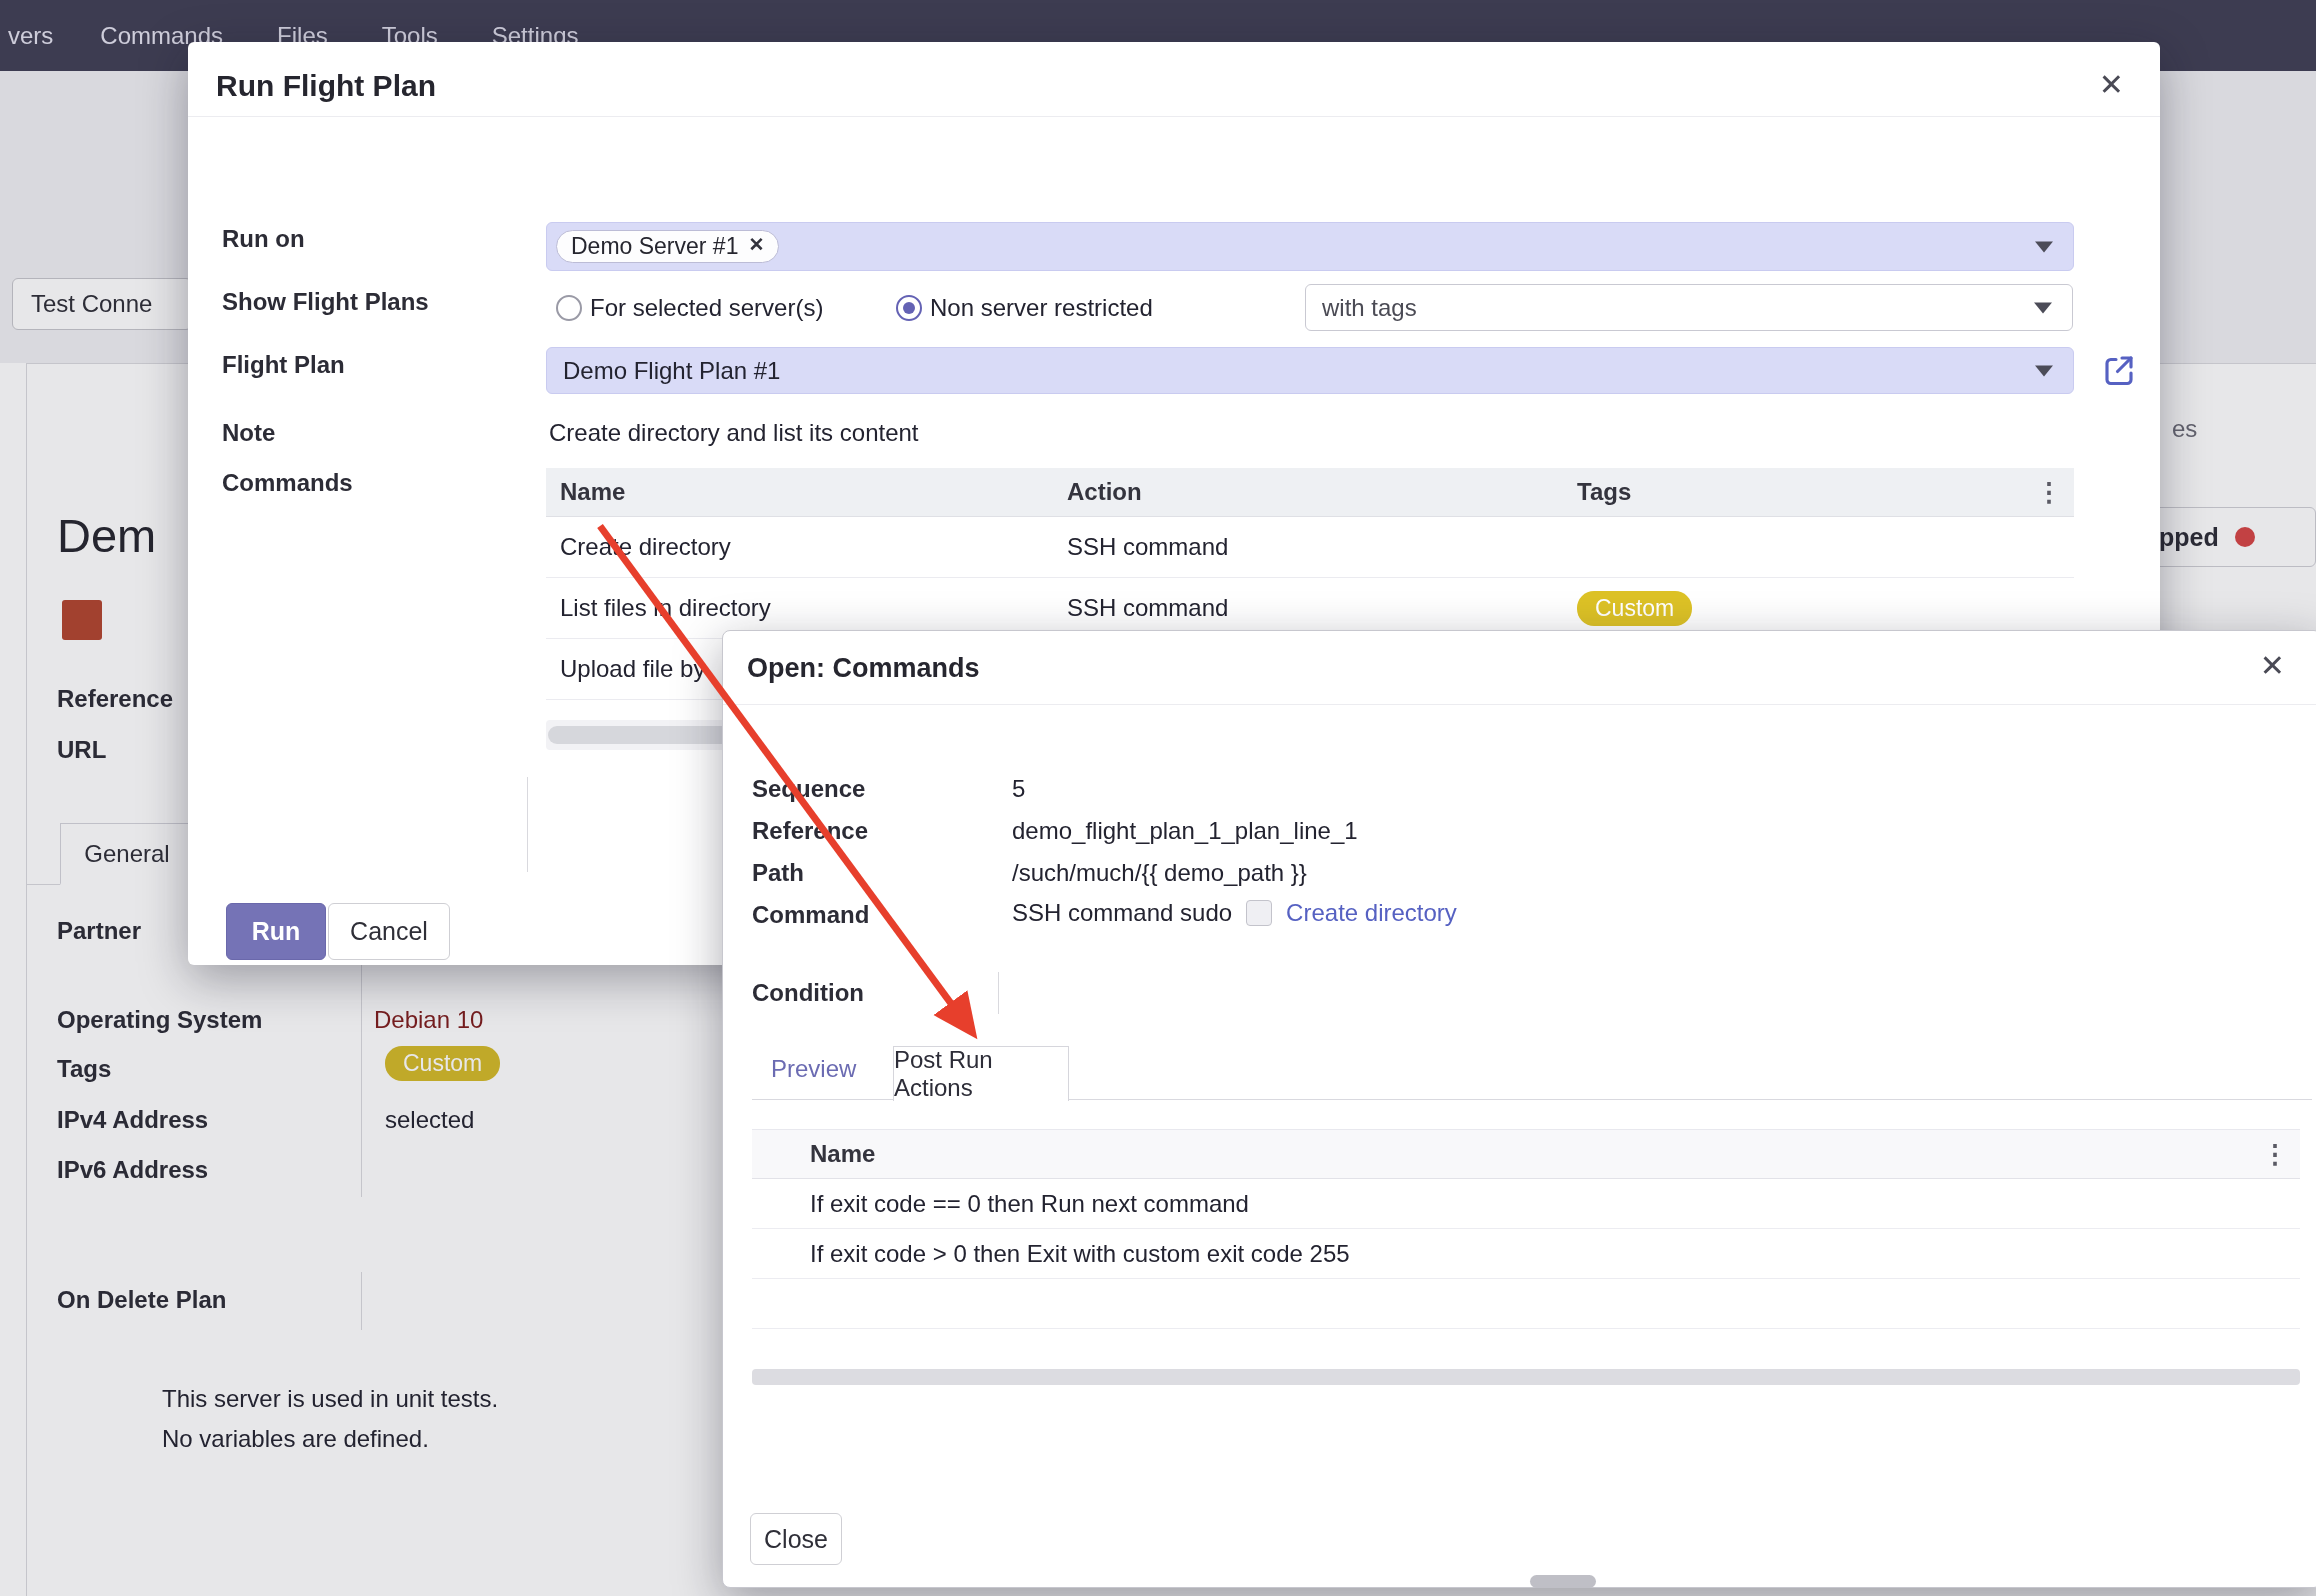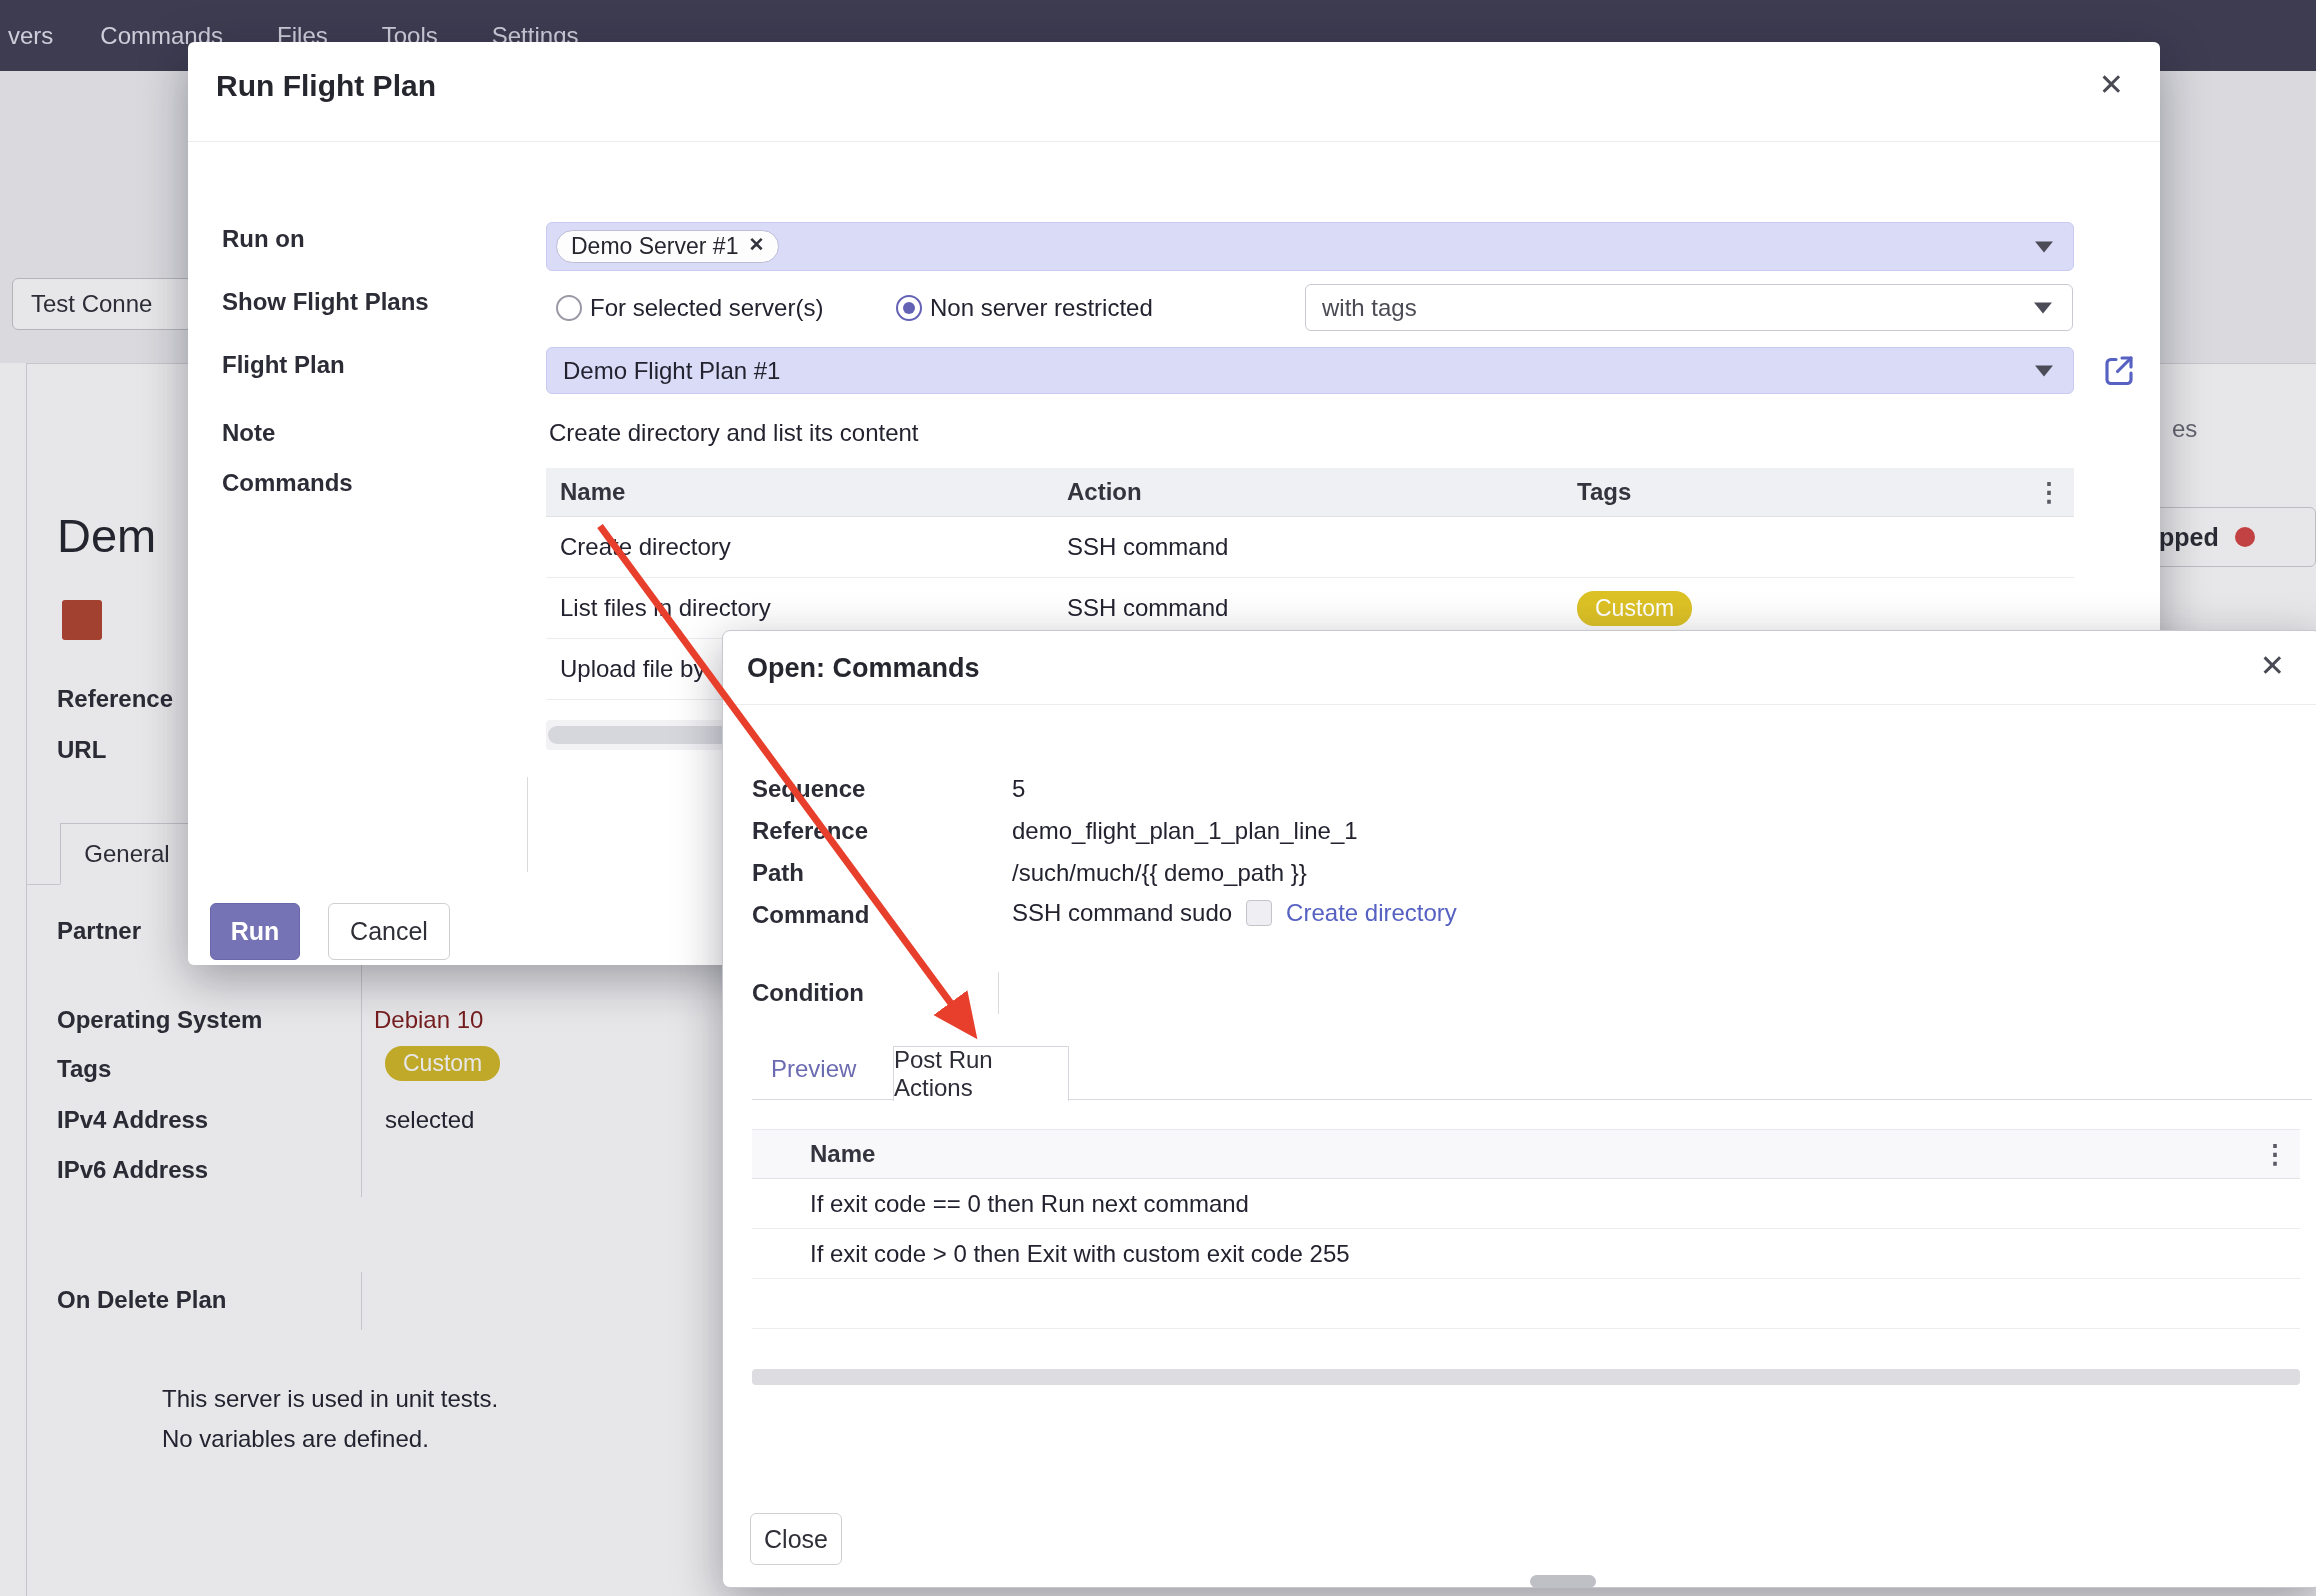--- a/index.html
+++ b/index.html
@@ -111,21 +111,21 @@
 
 <div class="abs flabel" style="left:57px;top:1285px">On Delete Plan</div>
 <div class="abs vdiv" style="left:361px;top:1272px;height:58px"></div>
 
 <div class="abs fval" style="left:162px;top:1384px">This server is used in unit tests.</div>
 <div class="abs fval" style="left:162px;top:1424px">No variables are defined.</div>
 
 <div class="abs backdrop"></div>
 
 <div class="modal" id="modal-run">
-  <div class="abs" style="left:0;top:0;width:100%;height:100px;border-bottom:1px solid #ececf0">
+  <div class="abs" style="left:0;top:0;width:100%;height:75px;border-bottom:1px solid #ececf0">
     <div class="abs" style="left:28px;top:27px;font-size:30px;font-weight:700;color:#26262f">Run Flight Plan</div>
     <div class="abs m-close" style="right:36px;top:28px">✕</div>
   </div>
 
   <div class="abs mlabel" style="left:34px;top:182px">Run on</div>
   <div class="abs mlabel" style="left:34px;top:245px">Show Flight Plans</div>
   <div class="abs mlabel" style="left:34px;top:308px">Flight Plan</div>
   <div class="abs mlabel" style="left:34px;top:376px">Note</div>
   <div class="abs mlabel" style="left:34px;top:426px">Commands</div>
 
@@ -182,21 +182,21 @@
       <div class="cell"></div>
       <div class="cell"></div>
     </div>
   </div>
 
   <div class="scroll-strip" style="left:358px;top:678px;width:1528px;height:30px">
     <div class="scroll-thumb" style="left:2px;top:6px;width:220px;height:18px"></div>
   </div>
   <div class="abs vdiv" style="left:339px;top:735px;height:95px"></div>
 
-  <div class="abs btn primary" style="left:22px;top:861px;width:90px;height:57px">Run</div>
+  <div class="abs btn primary" style="left:38px;top:861px;width:100px;height:57px">Run</div>
   <div class="abs btn flat" style="left:140px;top:861px;width:122px;height:57px">Cancel</div>
 </div>
 
 <div class="modal" id="modal-cmd">
   <div class="abs" style="left:0;top:0;width:100%;height:74px;border-bottom:1px solid #ececf0">
     <div class="abs" style="left:24px;top:22px;font-size:27px;font-weight:700;color:#26262f">Open: Commands</div>
     <div class="abs m-close" style="right:36px;top:20px">✕</div>
   </div>
 
   <div class="abs mlabel" style="left:29px;top:143px">Sequence</div>

